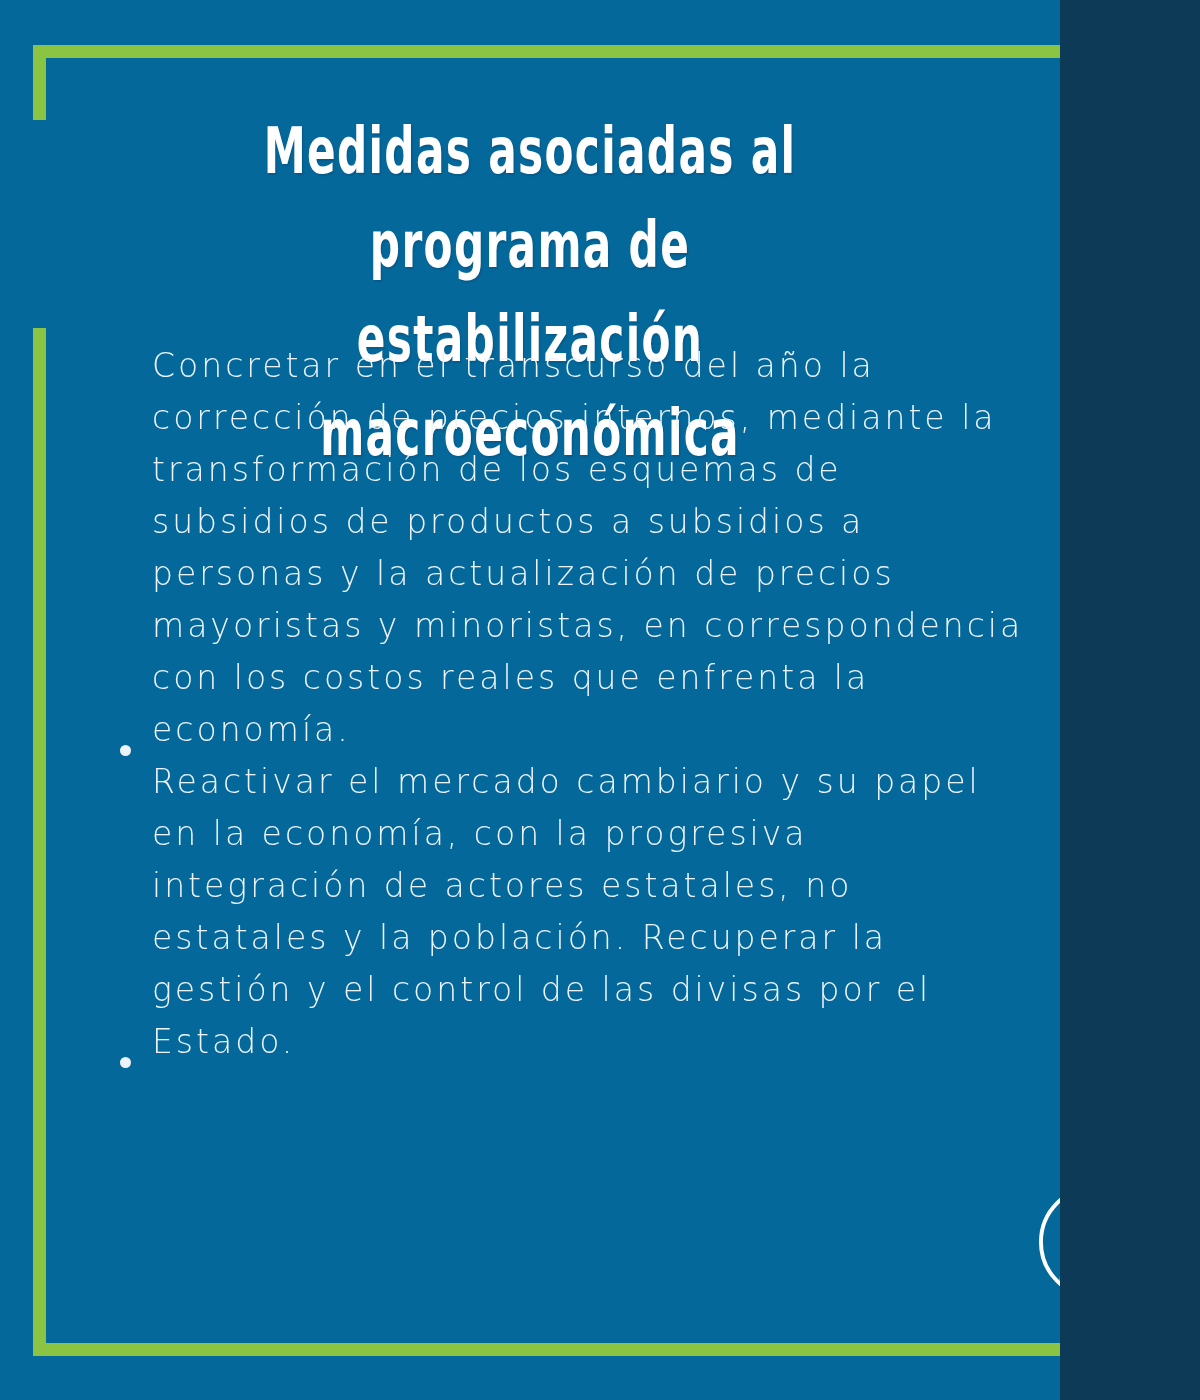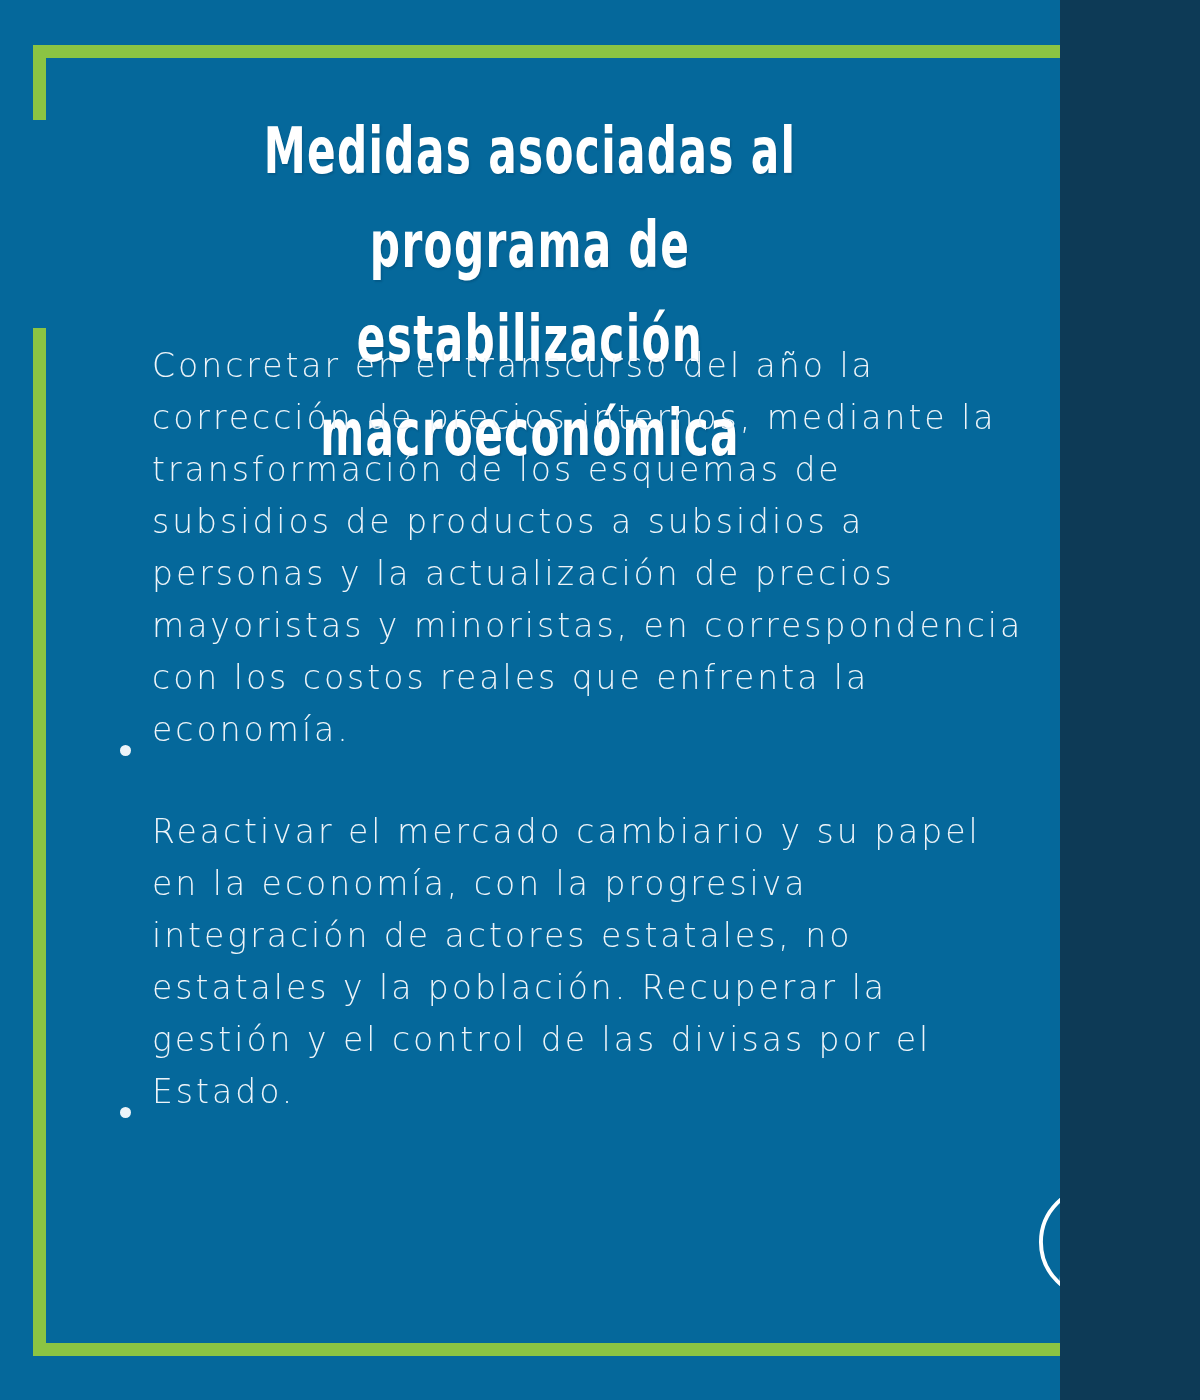--- a/index.html
+++ b/index.html
@@ -44,21 +44,21 @@
 
   .bullets{
     position:absolute;
     left:120px;top:340px;
     width:1015px;
   }
   .bullet{
     display:flex;
     align-items:flex-end;
   }
-  .bullet + .bullet{margin-top:50px;}
+  .bullet + .bullet{}
   .dot{
     flex:0 0 auto;
     width:11px;height:11px;
     margin:18px 21px 0 0;
     border-radius:50%;
     background:var(--body-text);
   }
   .btext{
     color:var(--body-text);
     font-size:33px;

